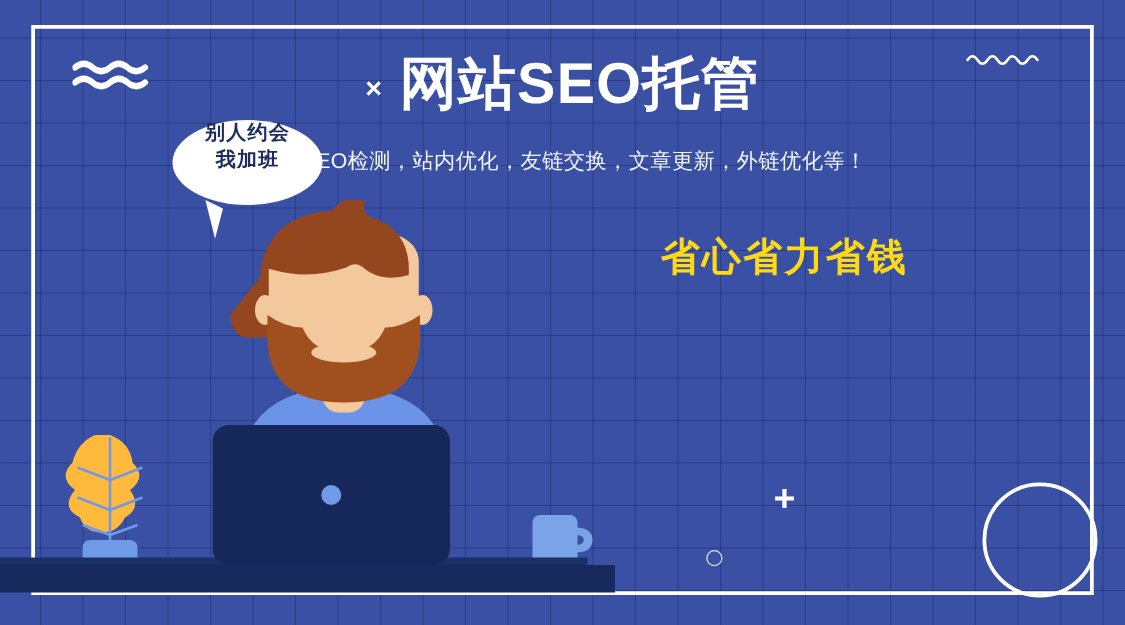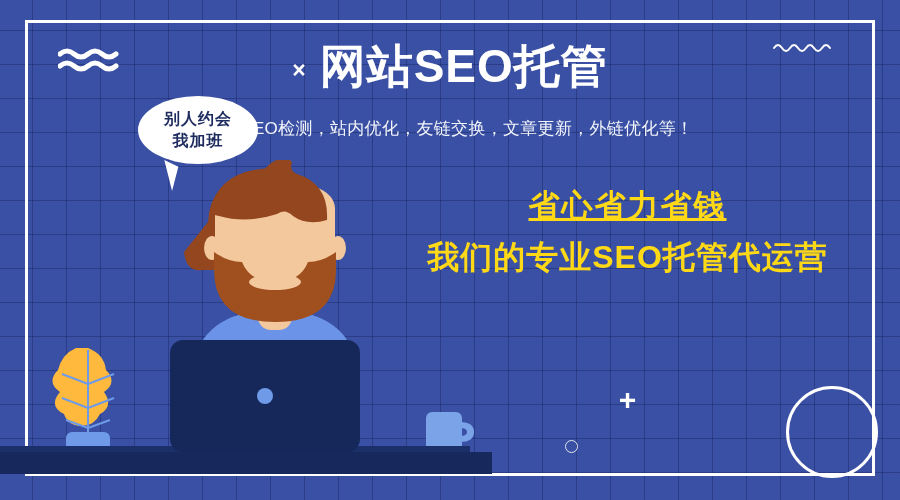--- a/index.html
+++ b/index.html
@@ -76,43 +76,42 @@
   }
 
   
   .copy {
     position:absolute; left:380px; top:190px; width:495px;
     text-align:center;
   }
   .copy .l1 {
     color:#ffd915; font-size:31px; font-weight:bold;
     line-height:1; letter-spacing:2px;
-    margin-bottom:20px;
-    text-decoration:underline;
+    margin-bottom:34px;
   }
   .copy .l2, .copy .l3 {
     color:#ffd915; font-size:32px; font-weight:bold;
     line-height:1; letter-spacing:1px;
     white-space:nowrap;
   }
   .copy .l2 { margin-bottom:28px; }
   .plus {
     position:absolute; left:380px; top:385px; width:495px;
     text-align:center; color:#ffffff;
     font-size:30px; font-weight:bold; line-height:1;
   }
 
   
   .bubble {
     position:absolute; left:138px; top:96px;
     width:120px; height:68px;
     background:#ffffff;
     border-radius:50% / 50%;
     display:flex; flex-direction:column;
-    align-items:center; justify-content:center;
+    align-items:center; 
     color:#1d2b5e;
     font-size:16px; line-height:1.35; font-weight:bold;
     letter-spacing:1px;
     z-index:6;
   }
   .bubble-tail {
     position:absolute; left:168px; top:158px;
     width:0; height:0;
     border-left:12px solid #ffffff;
     border-top:10px solid transparent;
@@ -166,21 +165,20 @@
   </span>
 
   <div class="title-row">
     <span class="x-mark">×</span>
     <span class="main-title">网站SEO托管</span>
   </div>
   <div class="sub-title">含：SEO检测，站内优化，友链交换，文章更新，外链优化等！</div>
 
   <div class="copy">
     <div class="l1">省心省力省钱</div>
-    <div class="l2">我们的专业SEO托管代运营</div>
   </div>
   <div class="plus">+</div>
 
   <div class="bubble-tail"></div>
   <div class="bubble">
     <span>别人约会</span>
     <span>我加班</span>
   </div>
 
   <span class="person">

